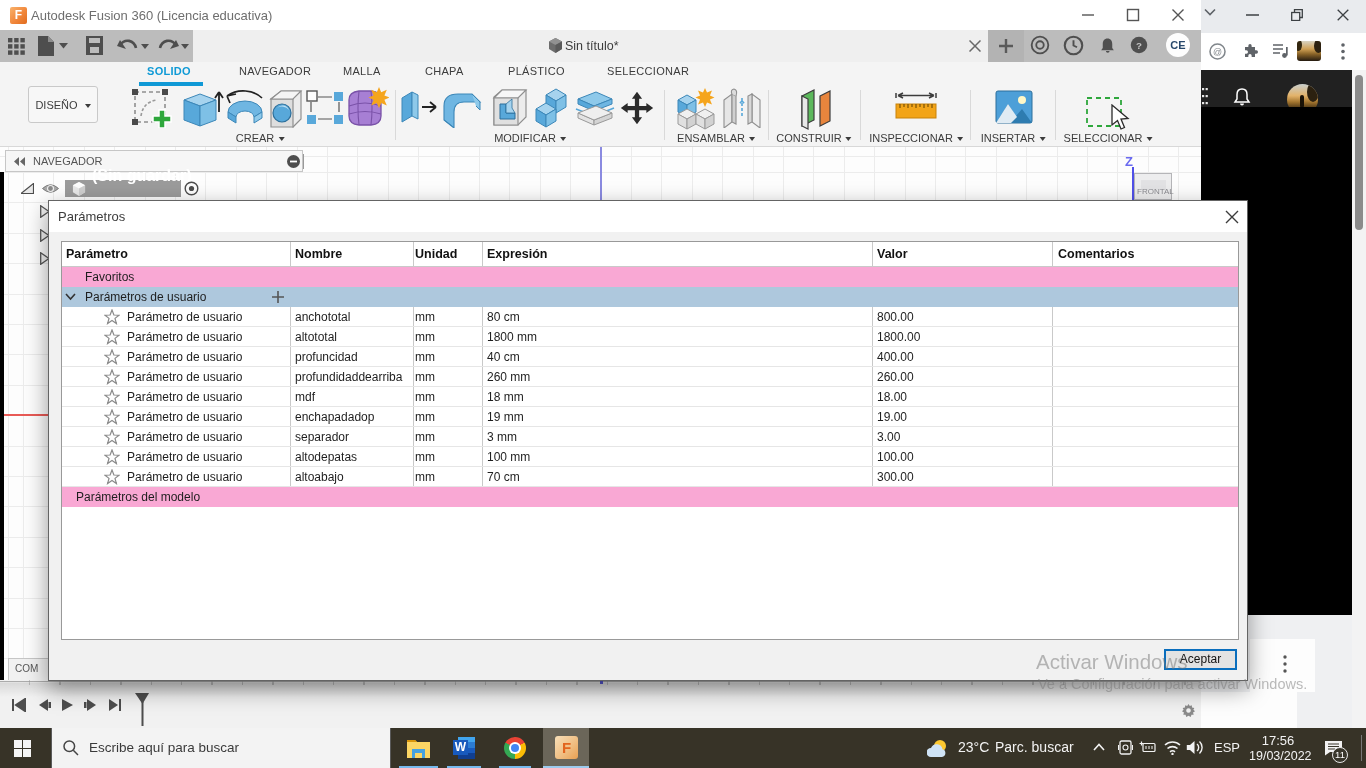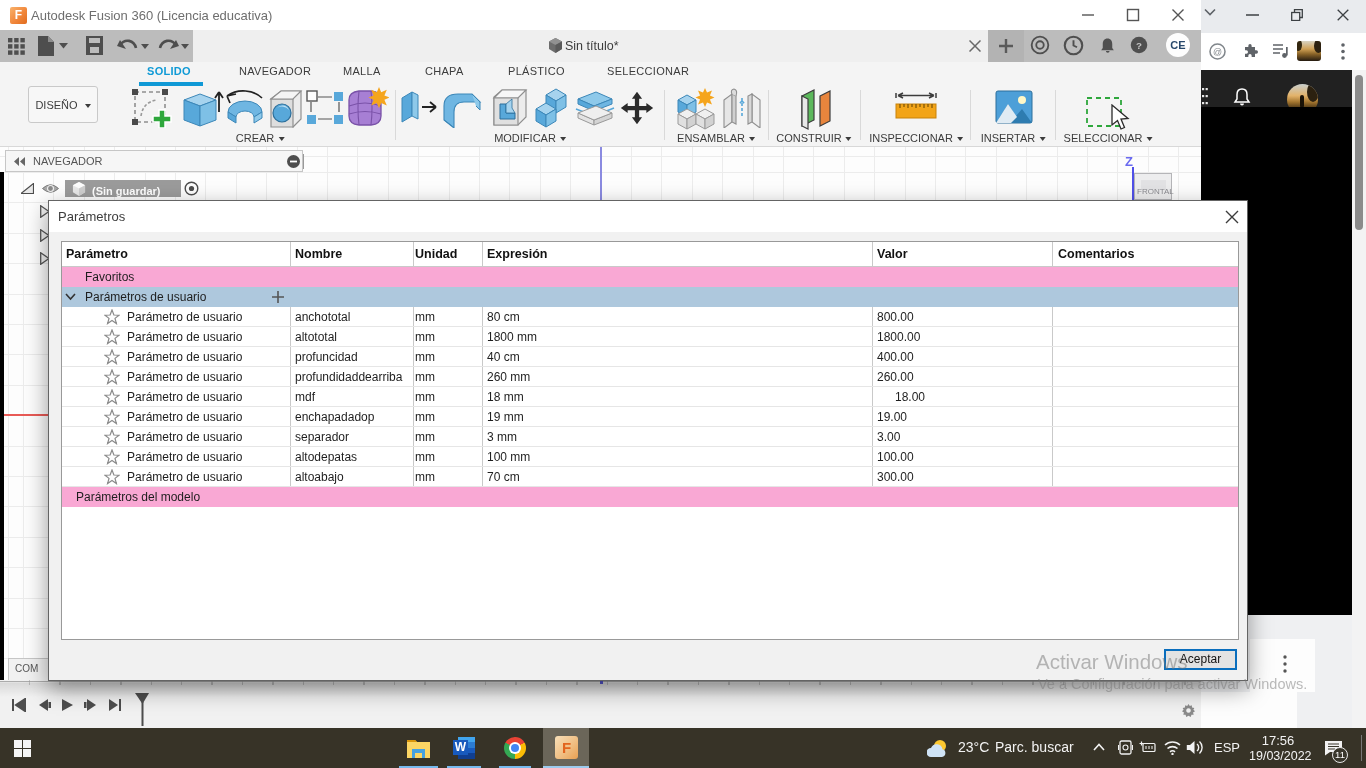--- a/index.html
+++ b/index.html
@@ -368,21 +368,21 @@
     <svg class="abs" style="left:42px;top:36px" width="17" height="11" viewBox="0 0 17 11">
         <path d="M0.5 5.5 Q8.5 -2 16.5 5.5 Q8.5 13 0.5 5.5 Z" fill="#a9a9a9" stroke="#7e7e7e"></path>
         <circle cx="8.5" cy="5.5" r="3" fill="#8b8b8b" stroke="#efefef" stroke-width="1.2"></circle>
       </svg>
     <div class="abs" style="left:65px;top:33px;width:116px;height:17px;background:#9b9b9b;"></div>
     <svg class="abs" style="left:72px;top:35px" width="14" height="14" viewBox="0 0 15 15">
         <path d="M7.5 0 L14 3.5 V11 L7.5 15 L1 11 V3.5 Z" fill="#e8e8e8"></path>
         <path d="M7.5 0 L14 3.5 L7.5 7 L1 3.5 Z" fill="#fdfdfd"></path>
         <path d="M7.5 7 L14 3.5 V11 L7.5 15 Z" fill="#cfcfcf"></path>
       </svg>
-    <div class="abs" style="left:92px;top:38px;font-size:11px;font-weight:bold;color:#fff;">(Sin guardar)</div>
+    <div class="abs" style="left:92px;top:20px;font-size:16px;font-weight:bold;color:#fff;">(Sin guardar)</div>
     <svg class="abs" style="left:184px;top:34px" width="15" height="15">
         <circle cx="7.5" cy="7.5" r="6.3" fill="none" stroke="#4d4d4d" stroke-width="1.4"></circle>
         <circle cx="7.5" cy="7.5" r="2.6" fill="#4d4d4d"></circle>
       </svg>
     <svg class="abs" style="left:40px;top:58px" width="10" height="13">
         <path d="M0.7 0.7 L9 6.5 L0.7 12.3 Z" fill="#f2f2f2" stroke="#555" stroke-width="1.3"></path>
       </svg>
     <svg class="abs" style="left:40px;top:82px" width="10" height="13">
         <path d="M0.7 0.7 L9 6.5 L0.7 12.3 Z" fill="#f2f2f2" stroke="#555" stroke-width="1.3"></path>
       </svg>
@@ -574,21 +574,21 @@
           <span style="left:815px">260.00</span>
         </div>
       <div class="trow rwhite" style="top:145px">
           <svg class="star" width="16" height="16" viewBox="0 0 16 16">
             <path d="M8 1 L9.9 6 L15 6.2 L11 9.4 L12.4 14.5 L8 11.5 L3.6 14.5 L5 9.4 L1 6.2 L6.1 6 Z" fill="#fdfdfd" stroke="#8a8a8a" stroke-width="1.2"></path>
           </svg>
           <span style="left:65px">Parámetro de usuario</span>
           <span style="left:233px">mdf</span>
           <span style="left:353px">mm</span>
           <span style="left:425px">18 mm</span>
-          <span style="left:833px">18.00</span>
+          <span style="left:815px">18.00</span>
         </div>
       <div class="trow rwhite" style="top:165px">
           <svg class="star" width="16" height="16" viewBox="0 0 16 16">
             <path d="M8 1 L9.9 6 L15 6.2 L11 9.4 L12.4 14.5 L8 11.5 L3.6 14.5 L5 9.4 L1 6.2 L6.1 6 Z" fill="#fdfdfd" stroke="#8a8a8a" stroke-width="1.2"></path>
           </svg>
           <span style="left:65px">Parámetro de usuario</span>
           <span style="left:233px">enchapadadop</span>
           <span style="left:353px">mm</span>
           <span style="left:425px">19 mm</span>
           <span style="left:815px">19.00</span>
@@ -635,20 +635,27 @@
 
   <div class="abs" id="taskbar">
     <svg class="abs" style="left:14px;top:12px" width="17" height="17">
         <g fill="#f5f5f5">
           <rect x="0" y="0" width="8" height="8"></rect>
           <rect x="9" y="0" width="8" height="8"></rect>
           <rect x="0" y="9" width="8" height="8"></rect>
           <rect x="9" y="9" width="8" height="9"></rect>
         </g>
       </svg>
+    <div class="abs" id="tb-search">
+      <svg class="abs" style="left:11px;top:12px" width="16" height="16" viewBox="0 0 16 16">
+          <circle cx="6.3" cy="6.3" r="5.3" fill="none" stroke="#444" stroke-width="1.5"></circle>
+          <line x1="10.3" y1="10.3" x2="15" y2="15" stroke="#444" stroke-width="1.5"></line>
+        </svg>
+      <div class="abs" style="left:37px;top:12px;font-size:13.5px;color:#3a3a3a;">Escribe aquí para buscar</div>
+    </div>
     <svg class="abs" style="left:407px;top:10px" width="23" height="20" viewBox="0 0 23 20">
         <path d="M0 2 H8 L10 4 H23 V20 H0 Z" fill="#f3c54b"></path>
         <path d="M0 4 H23 V20 H0 Z" fill="#fbd564"></path>
         <path d="M0 2 H8 L10 4 H0 Z" fill="#d9960c"></path>
         <path d="M5 11 h13 v9 h-3 v-5 h-7 v5 h-3 z" fill="#45a1e0"></path>
       </svg>
     <div class="abs" style="left:453px;top:9px;width:22px;height:22px;">
       <div class="abs" style="left:5px;top:0;width:17px;height:22px;background:linear-gradient(to bottom,#41a5ee 0 25%,#2b7cd3 25% 50%,#185abd 50% 75%,#103f91 75% 100%);"></div>
       <div class="abs" style="left:0;top:3px;width:15px;height:15px;background:#185abd;color:#fff;font-weight:bold;font-size:12px;text-align:center;line-height:15px;">W</div>
     </div>

